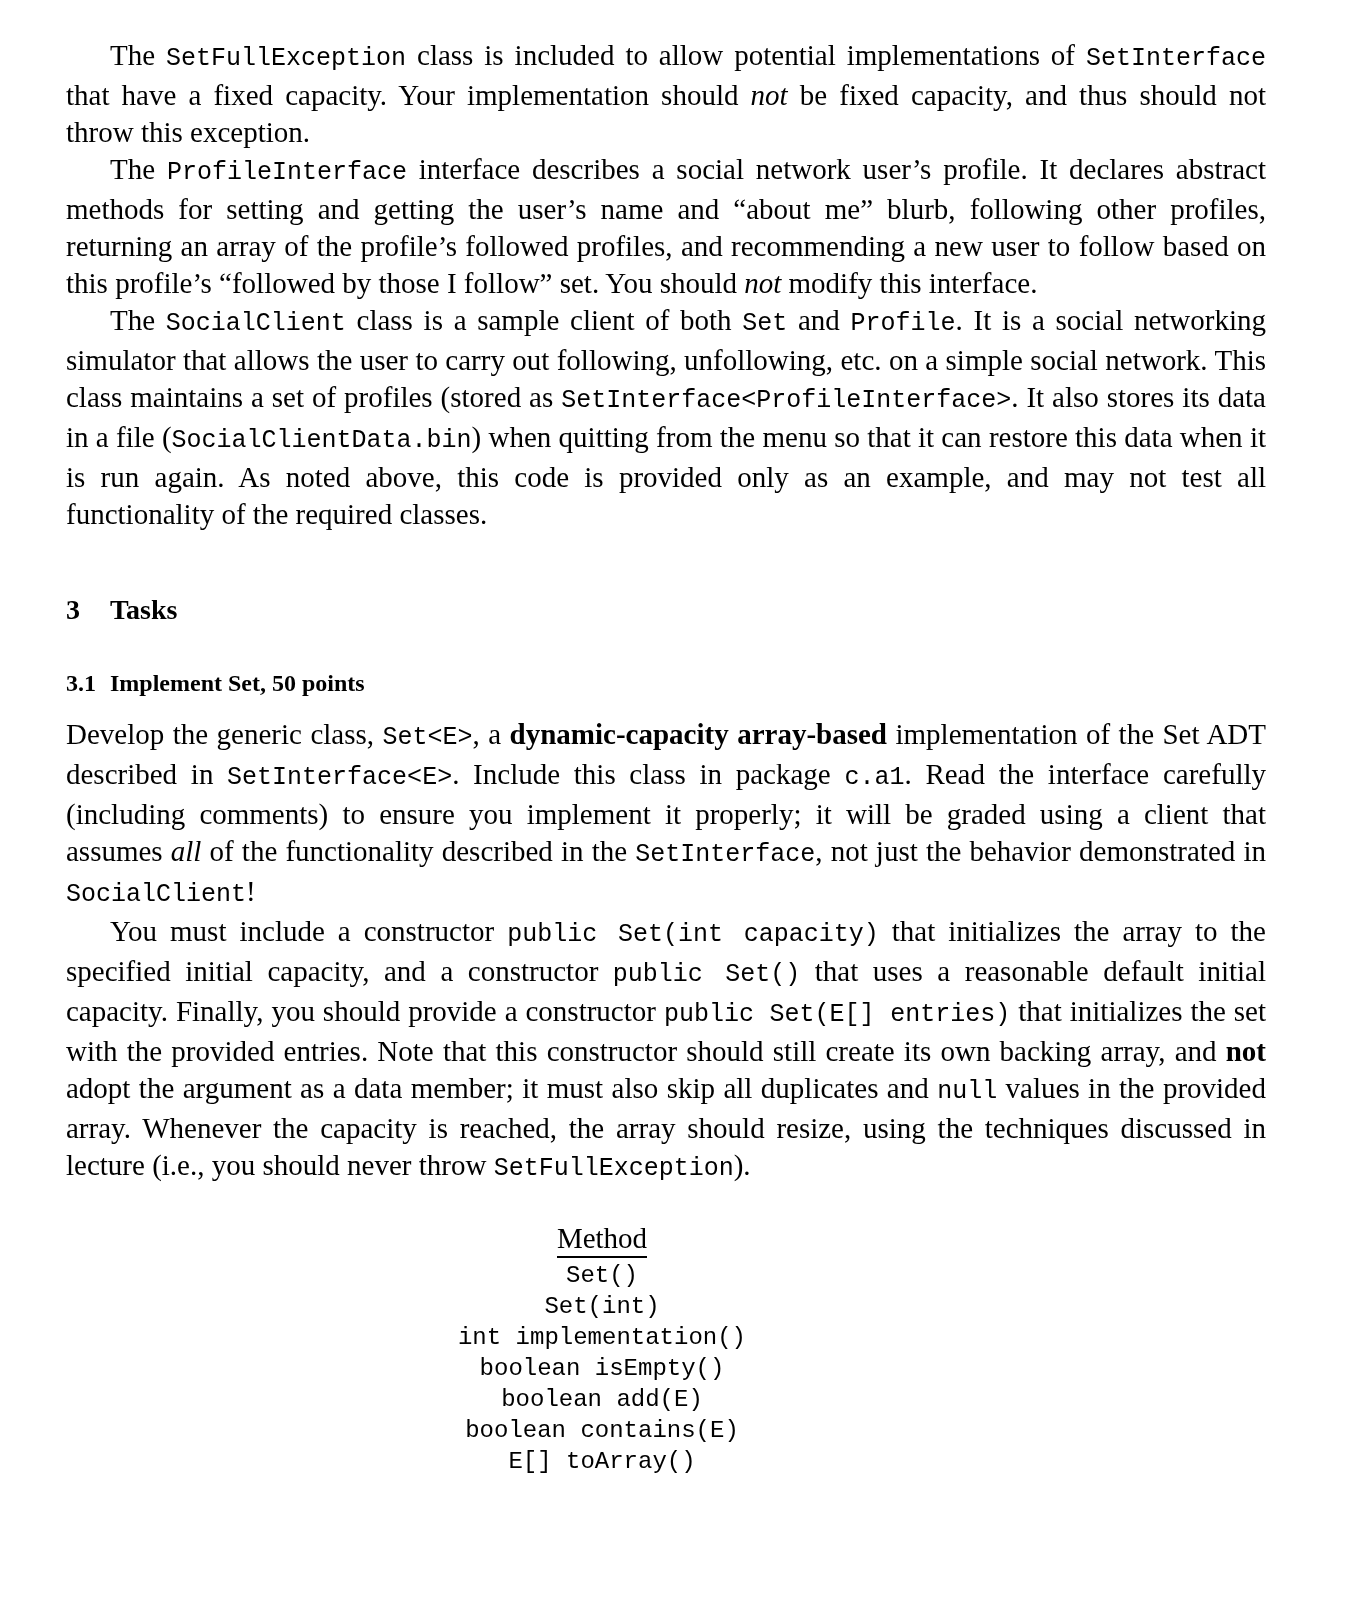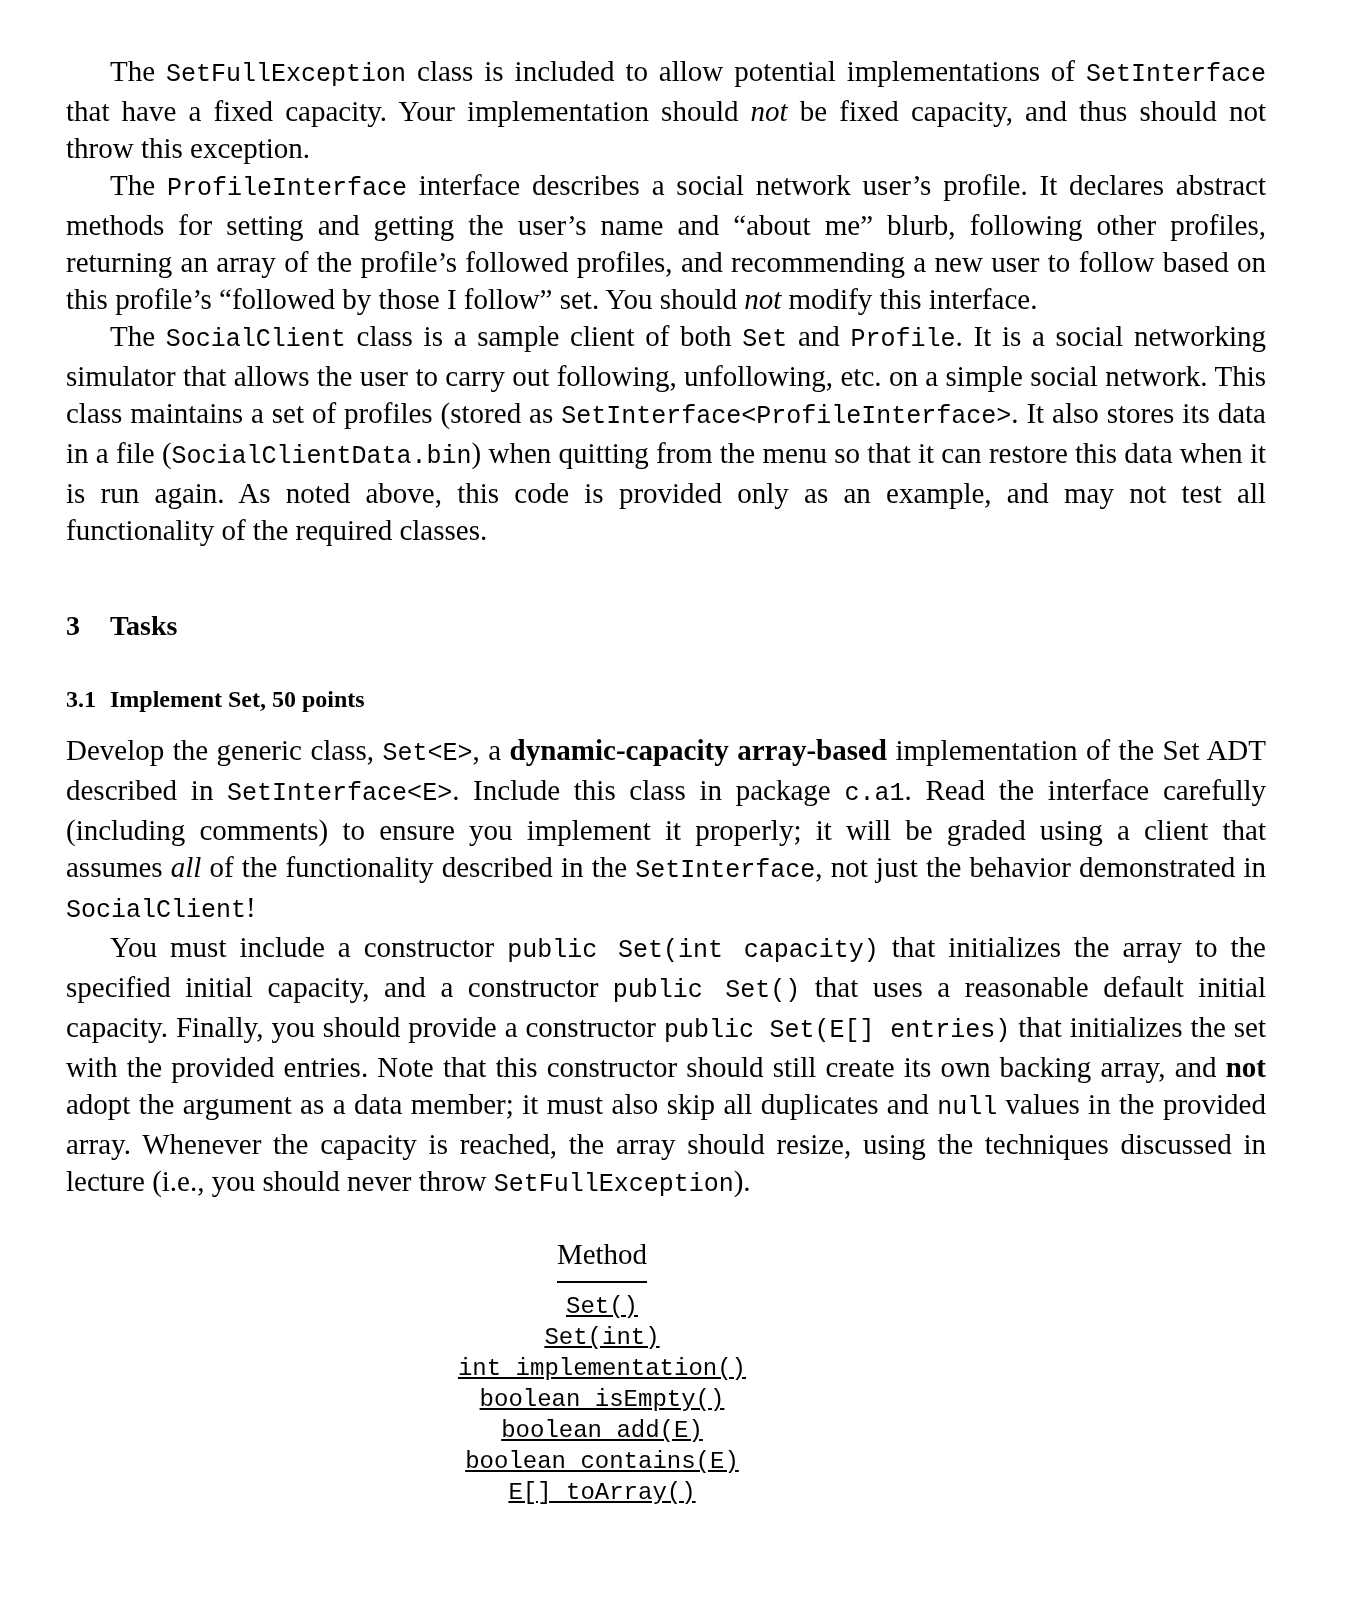--- a/index.html
+++ b/index.html
@@ -11,21 +11,21 @@
     width: 1352px;
     height: 1621px;
     position: relative;
     color: #000000;
     font-family: "Liberation Serif", serif;
     overflow: hidden;
   }
   .content {
     position: absolute;
     left: 66px;
-    top: 16px;
+    top: 0;
     width: 1200px;
     padding-top: 37px;
   }
   .para {
     margin: 0;
     font-size: 29px;
     line-height: 37px;
     text-align: justify;
   }
   .para.indent { text-indent: 44px; }
@@ -59,28 +59,27 @@
   .method-block {
     margin-top: 36px;
     width: 1072px;           
     text-align: center;
   }
   .method-header {
     display: inline-block;
     font-size: 29px;
     line-height: 30px;
     border-bottom: 2px solid #000;
-    padding-bottom: 12px;
+    padding-bottom: 3px;
     margin-bottom: 2px;
   }
   ul.method-list {
     list-style: none;
-    margin: 6px;
+    margin: 0;
     padding: 0;
-    text-decoration: underline;
   }
   li.method-item {
     font-family: "Liberation Mono", monospace;
     font-size: 24px;
     line-height: 31px;
   }
 </style>
 </head>
 <body>
 

